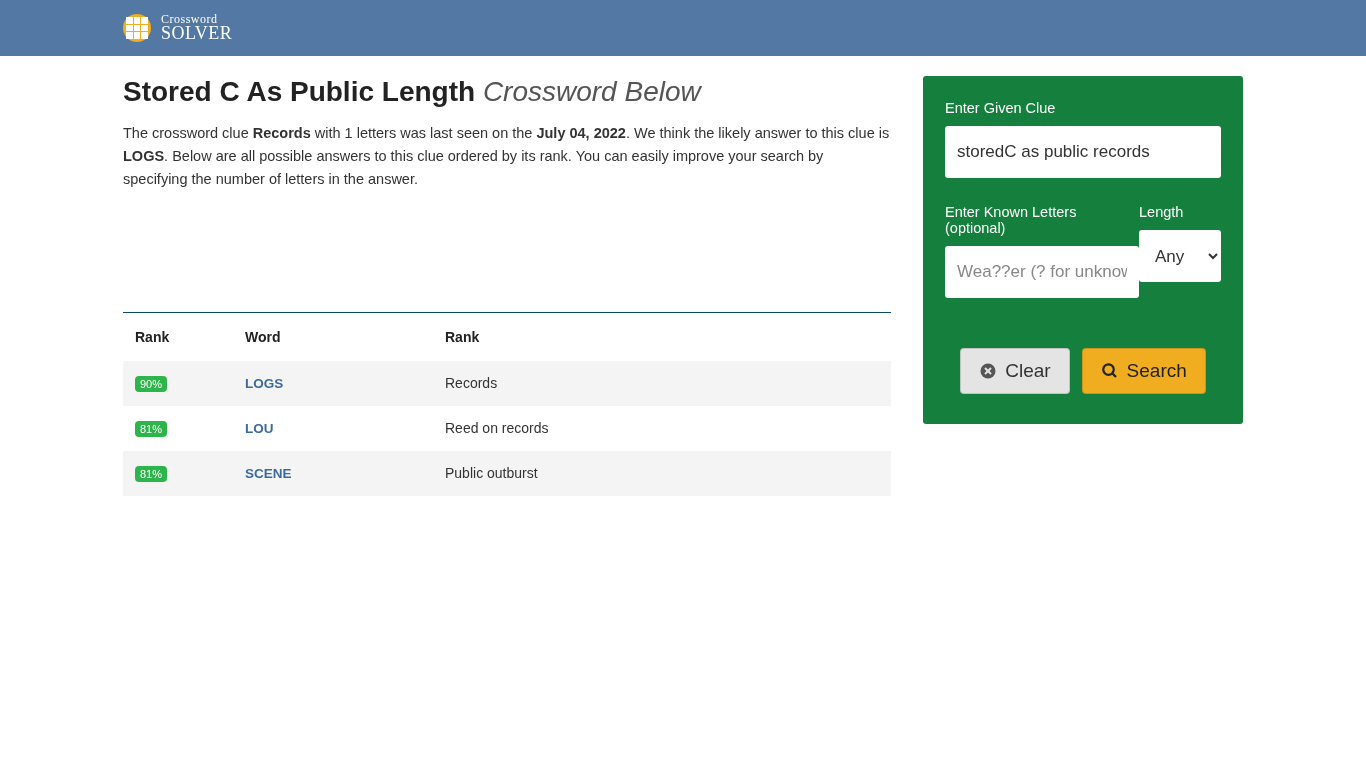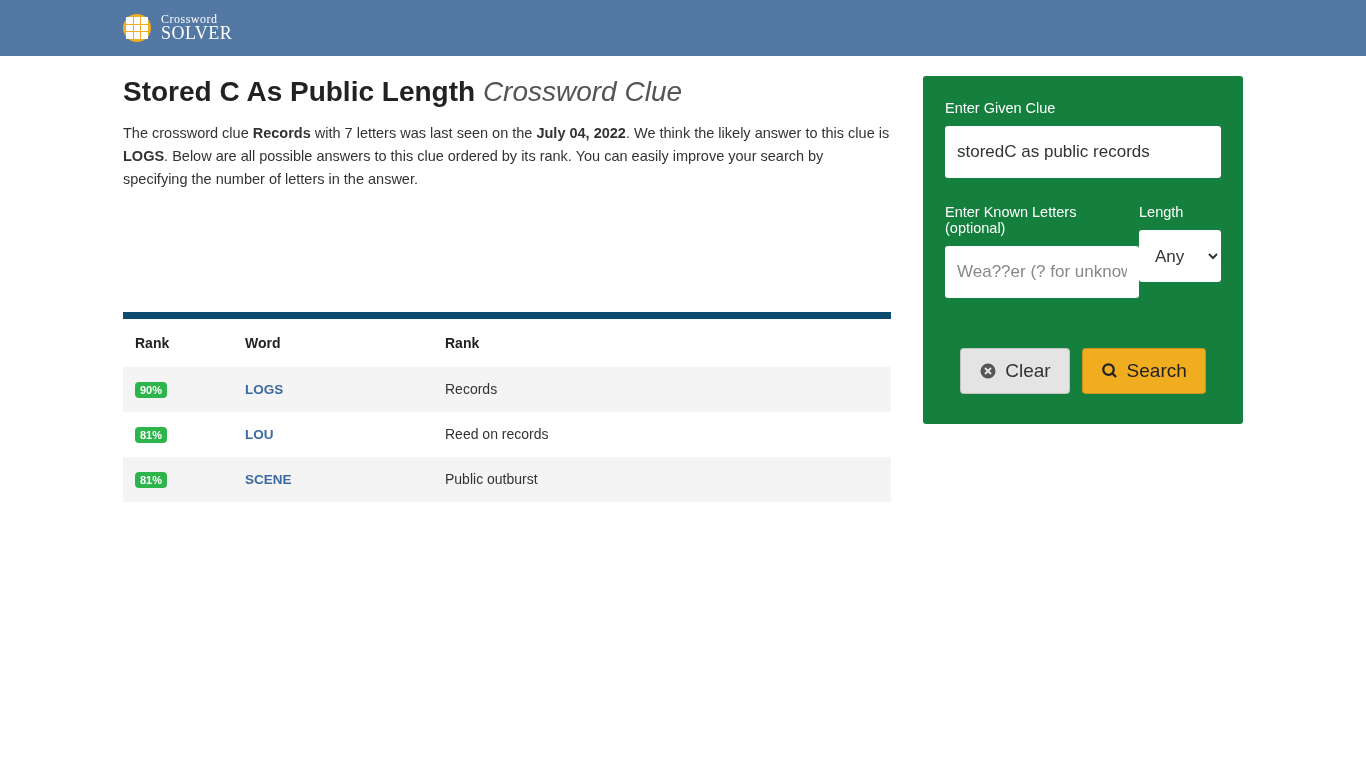--- a/index.html
+++ b/index.html
@@ -52,36 +52,36 @@
   }
   .main { flex: 1; }
   .sidebar { width: 320px; flex: 0 0 320px; }
 
   h1 { font-size: 28px; font-weight: 700; color: #222; margin-bottom: 14px; }
   h1 .muted { font-weight: 400; font-style: italic; color: #555; }
 
   .intro { font-size: 14.5px; line-height: 1.6; color: #333; margin-bottom: 120px; }
   .intro b { font-weight: 700; }
 
-  table { width: 100%; border-collapse: collapse; border-top: 7px solid #0c4a6e; }
+  table { width: 100%; border-collapse: collapse; border-top: 1px solid #0c4a6e; }
   thead th {
     text-align: left;
     font-size: 14px;
     font-weight: 700;
     padding: 16px 12px;
     color: #222;
   }
   tbody tr:nth-child(odd) { background: #f4f4f4; }
   tbody td { padding: 14px 12px; font-size: 14px; vertical-align: middle; }
   .rank-badge {
     display: inline-block;
     background: #2db54b;
     color: #fff;
     font-size: 11px;
-    font-weight: 700;
+    font-weight: 400;
     padding: 2px 5px;
     border-radius: 4px;
   }
   .word-link { color: #3c6aa0; font-weight: 700; text-decoration: none; font-size: 13.5px; }
 
   .search-panel {
     background: #15803d;
     border-radius: 3px;
     padding: 24px 22px 30px;
     color: #fff;
@@ -142,24 +142,24 @@
         <div class="t2">SOLVER</div>
       </span>
     </a>
   </div>
 </div>
 
 <div class="container">
   <div class="main">
     <h1>
       <span>Stored C As Public Length</span>
-      <span class="muted">Crossword Clue</span>
+      <span class="muted">Crossword Below</span>
     </h1>
     <p class="intro">
-      <span>The crossword clue </span><b>Records</b><span> with 7 letters was last seen on the </span><b>July 04, 2022</b><span>. We think the likely answer to this clue is </span><b>LOGS</b><span>. Below are all possible answers to this clue ordered by its rank. You can easily improve your search by specifying the number of letters in the answer.</span>
+      <span>The crossword clue </span><b>Records</b><span> with 1 letters was last seen on the </span><b>July 04, 2022</b><span>. We think the likely answer to this clue is </span><b>LOGS</b><span>. Below are all possible answers to this clue ordered by its rank. You can easily improve your search by specifying the number of letters in the answer.</span>
     </p>
 
     <table>
       <colgroup>
           <col class="col-rank">
           <col class="col-word">
           <col>
         </colgroup>
       <thead>
         <tr>

